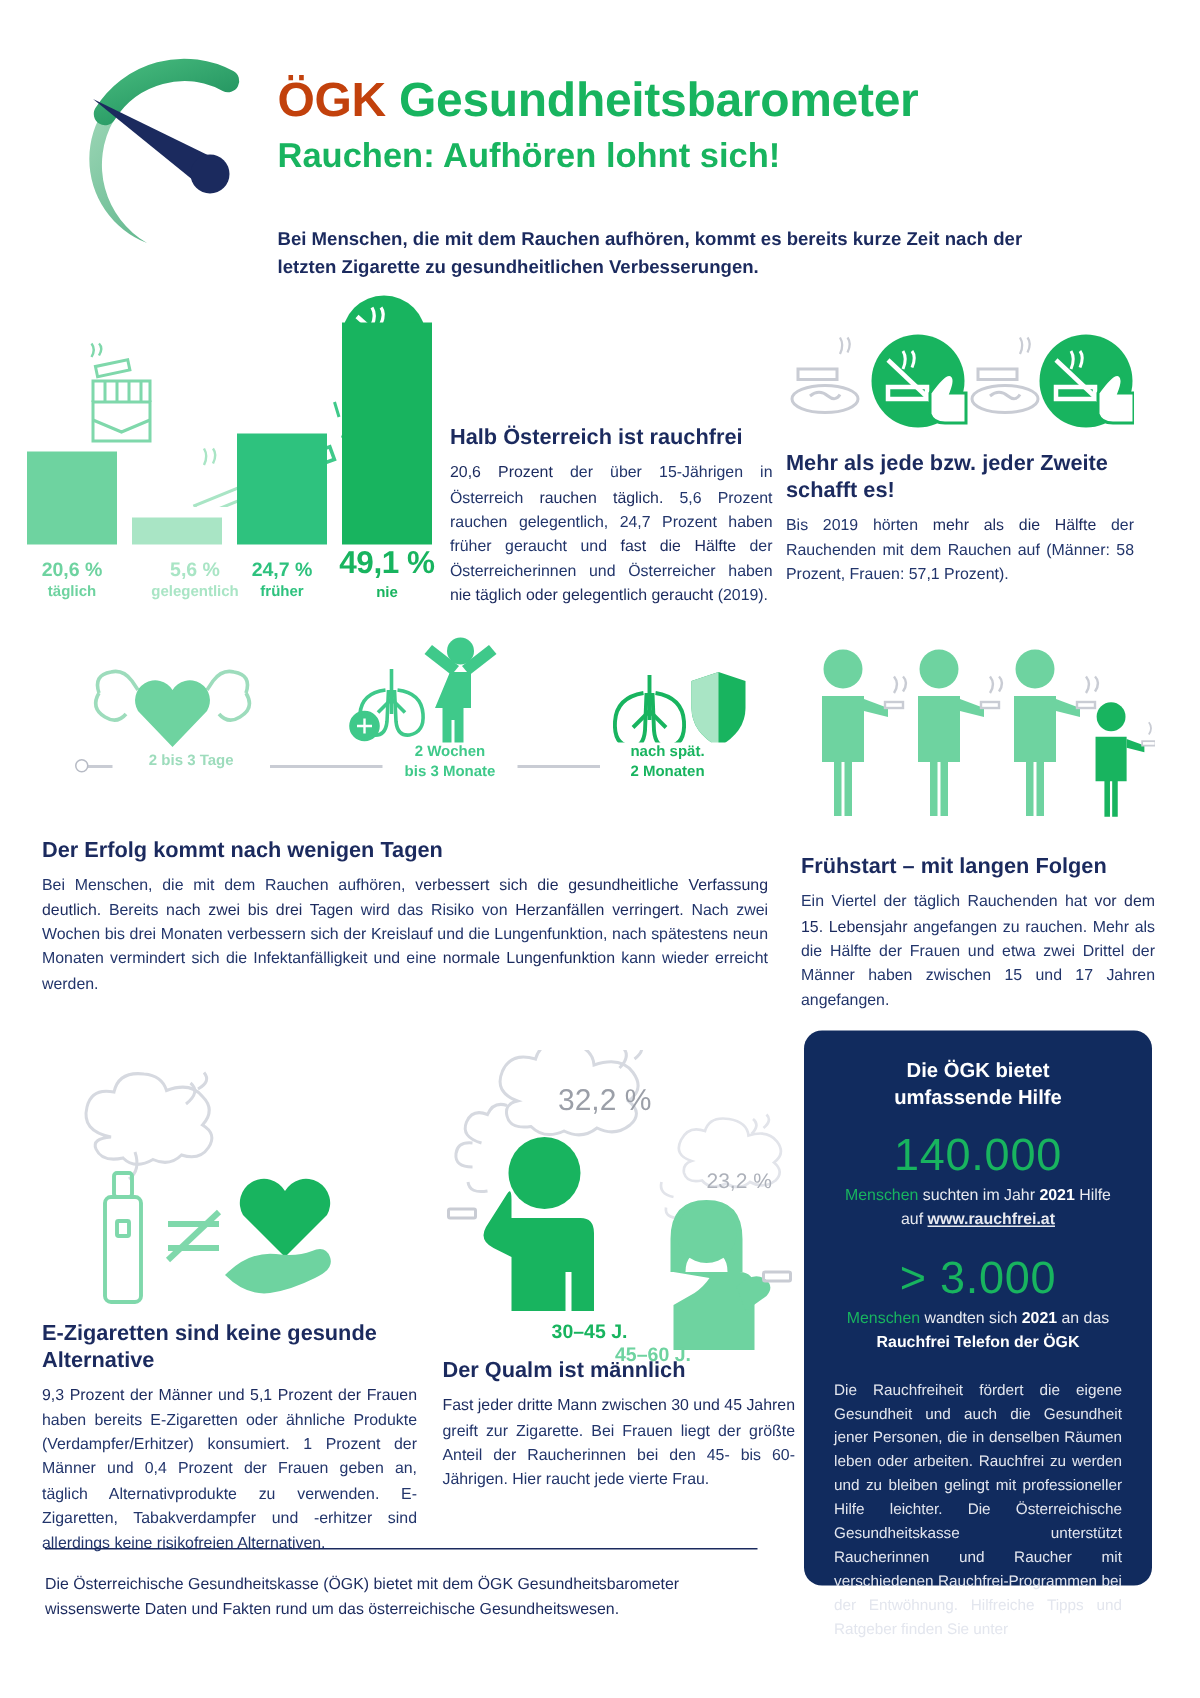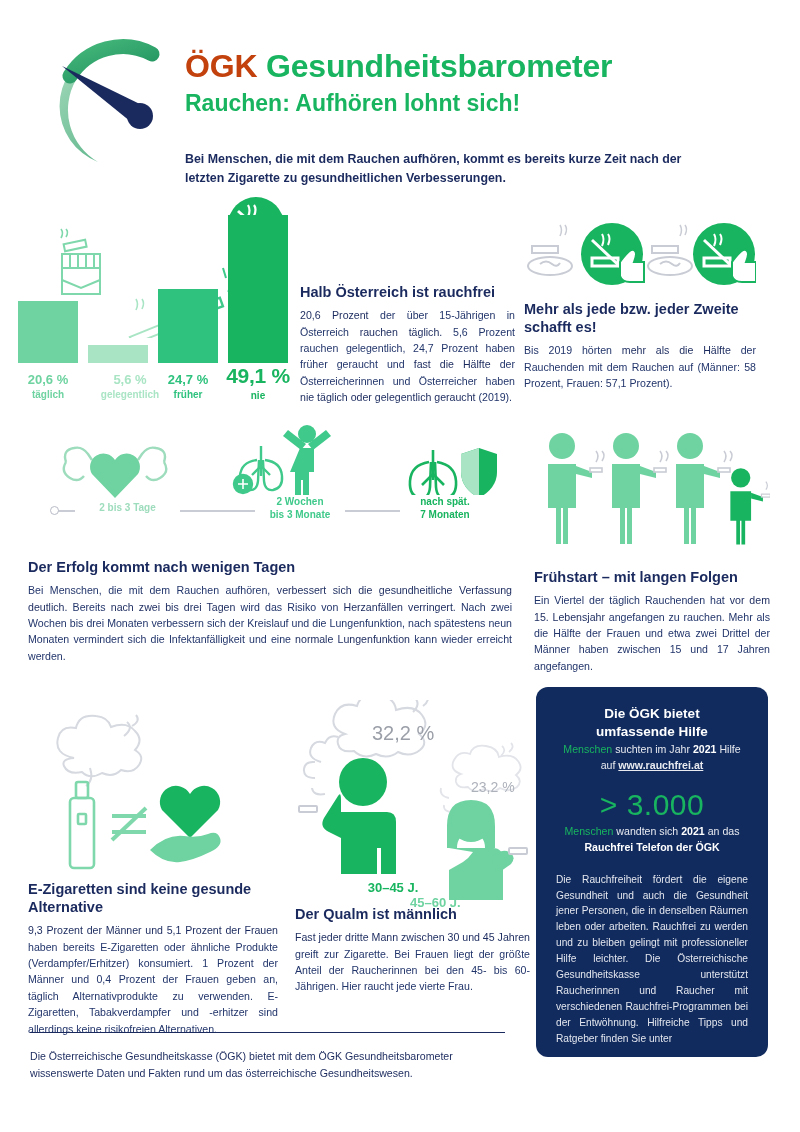--- a/index.html
+++ b/index.html
@@ -287,21 +287,21 @@
 
     <div class="tl-lab" style="left:65px;width:105px;color:#9ddcbc;">
       <span>2 bis 3 Tage</span>
     </div>
     <div class="tl-lab" style="left:245px;width:90px;color:#3fc98a;top:55px;">
       <div>2 Wochen</div>
       <div>bis 3 Monate</div>
     </div>
     <div class="tl-lab" style="left:390px;width:90px;color:#18b45f;top:55px;">
       <div>nach spät.</div>
-      <div>7 Monaten</div>
+      <div>2 Monaten</div>
     </div>
   </div>
 
   <div class="erfolg">
     <h3 class="block-title">Der Erfolg kommt nach wenigen Tagen</h3>
     <p class="body">Bei Menschen, die mit dem Rauchen aufhören, <b>verbessert sich die gesundheitliche Verfassung deutlich.</b> Bereits <b>nach zwei bis drei Tagen</b> wird das Risiko von <b>Herzanfällen verringert.</b> Nach zwei Wochen bis drei Monaten verbessern sich der Kreislauf und die Lungenfunktion, nach spätestens neun Monaten vermindert sich die Infektanfälligkeit und eine <b>normale Lungenfunktion</b> kann wieder erreicht werden.</p>
   </div>
 
   <div class="frueh">
     <div>
@@ -412,20 +412,21 @@
   <div class="qualm-txt">
     <h3 class="block-title">Der Qualm ist männlich</h3>
     <p class="body"><b>Fast jeder dritte Mann zwischen 30 und 45 Jahren</b> greift zur Zigarette. Bei Frauen liegt der größte Anteil der Raucherinnen bei den 45- bis 60-Jährigen. Hier raucht jede vierte Frau.</p>
   </div>
 
   <div class="navy">
     <h4>
       <span>Die ÖGK bietet</span><br>
       <span>umfassende Hilfe</span>
     </h4>
+    <div class="bignum">140.000</div>
     <div class="cap"><span class="g">Menschen</span> suchten im Jahr <b>2021</b> Hilfe auf <u>www.rauchfrei.at</u></div>
     <div class="bignum">&gt; 3.000</div>
     <div class="cap"><span class="g">Menschen</span> wandten sich <b>2021</b> an das <b>Rauchfrei Telefon der ÖGK</b></div>
     <div class="para">Die Rauchfreiheit fördert die eigene Gesundheit und auch die Gesundheit jener Personen, die in denselben Räumen leben oder arbeiten. Rauchfrei zu werden und zu bleiben gelingt mit professioneller Hilfe leichter. Die Österreichische Gesundheitskasse unterstützt Raucherinnen und Raucher mit verschiedenen Rauchfrei-Programmen bei der Entwöhnung. Hilfreiche Tipps und Ratgeber finden Sie unter</div>
     <div class="link">www.gesundheitskasse.at.</div>
   </div>
 
   <div class="foot-rule"></div>
   <div class="footer">Die Österreichische Gesundheitskasse (ÖGK) bietet mit dem ÖGK Gesundheitsbarometer wissenswerte Daten und Fakten rund um das österreichische Gesundheitswesen.</div>
 

